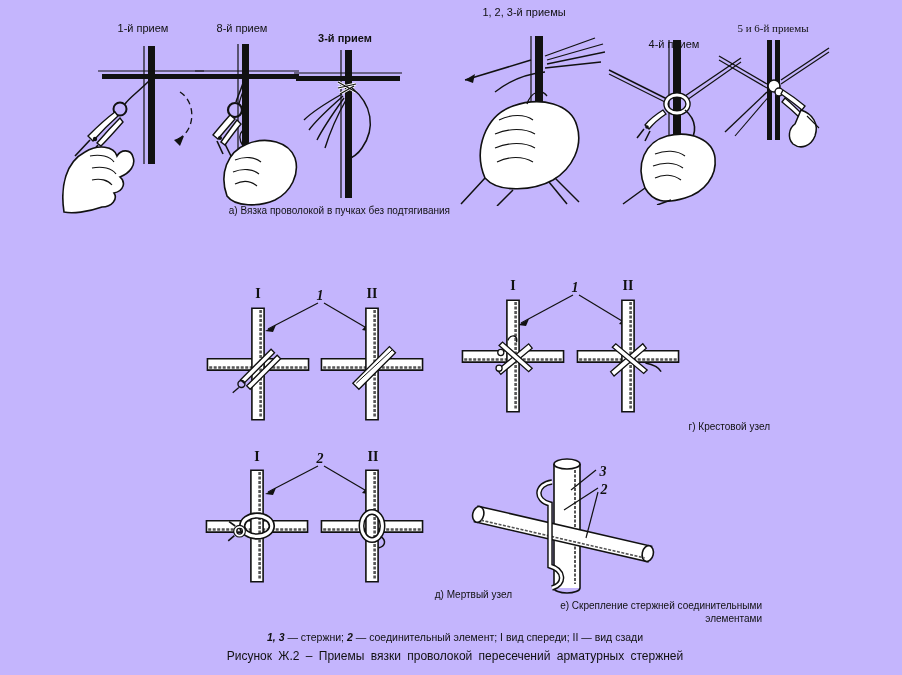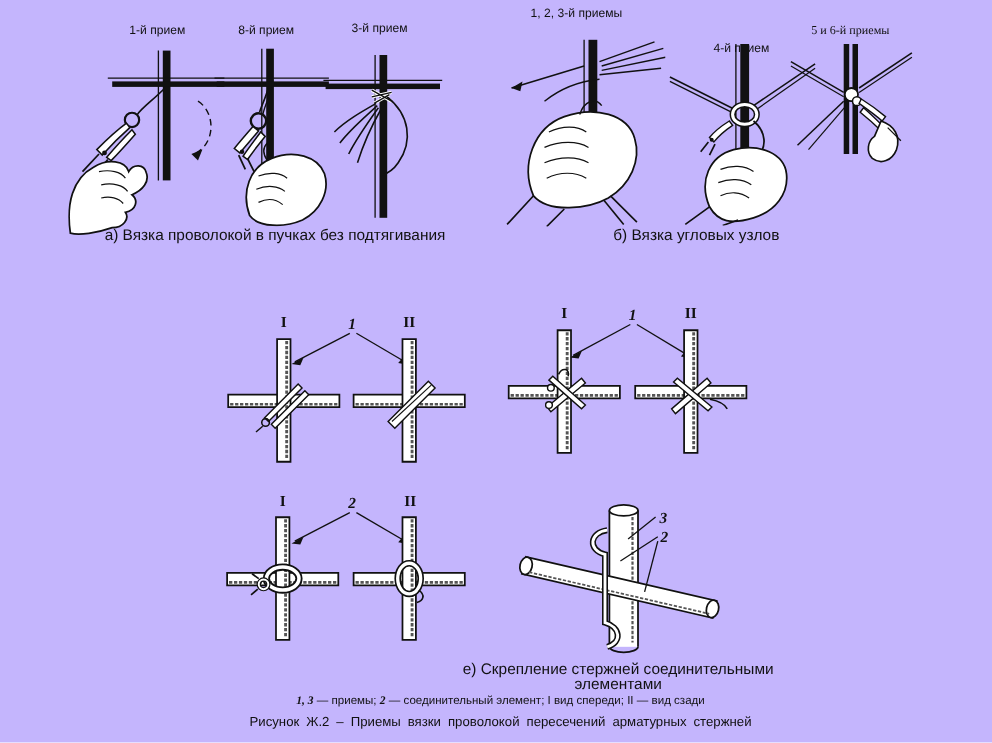--- a/index.html
+++ b/index.html
@@ -1,36 +1,36 @@
 <!DOCTYPE html>
 <html><head>
 <meta charset="utf-8">
 <style>
   html,body{margin:0;padding:0;background:#ffffff;}
   #page{position:relative;width:902px;height:675px;background:#c4b5fd;overflow:hidden;
         font-family:"Liberation Sans",sans-serif;color:#1a1a1a;}
   .abs{position:absolute;}
   .lbl{font-size:11px;text-align:center;white-space:nowrap;color:#111;}
-  .cap{font-size:14px;text-align:center;white-space:nowrap;color:#111;}
+  .cap{font-size:10px;text-align:right;white-space:nowrap;color:#111;}
   .roman{font-family:"Liberation Serif",serif;font-size:14px;font-weight:bold;text-align:center;color:#111;}
   .refnum{font-family:"Liberation Serif",serif;font-style:italic;font-size:14px;font-weight:bold;text-align:center;color:#111;}
   .footnote{font-size:10.5px;text-align:center;white-space:nowrap;color:#111;}
   .title{font-size:12px;text-align:center;white-space:nowrap;word-spacing:3px;color:#111;}
-  .it{font-family:Liberation Serif, serif;font-style:italic;font-weight:bold;}
+  .it{font-family:Liberation Sans, sans-serif;font-style:italic;font-weight:bold;}
   svg{display:block;}
   svg *{vector-effect:non-scaling-stroke;}
 </style>
 </head>
 <body>
 
 <div id="page">
 
   <div class="abs lbl" style="left:88px;top:22px;width:110px;">1-й прием</div>
   <div class="abs lbl" style="left:187px;top:22px;width:110px;">8-й прием</div>
-  <div class="abs lbl" style="left:290px;top:20px;width:110px;">3-й прием</div>
+  <div class="abs lbl" style="left:290px;top:32px;width:110px;font-weight:bold;">3-й прием</div>
   <div class="abs lbl" style="left:464px;top:6px;width:120px;">1, 2, 3-й приемы</div>
   <div class="abs lbl" style="left:619px;top:38px;width:110px;">4-й прием</div>
   <div class="abs lbl" style="left:708px;top:22px;width:130px;font-family:Liberation Serif, serif;">5 и 6-й приемы</div>
 
   <svg class="abs" style="left:62px;top:44px;" width="150" height="172" viewBox="0 0 150 172">
     <line x1="82" y1="2" x2="82" y2="120" stroke="#111" stroke-width="1.2"></line>
     <rect x="86" y="2" width="7" height="118" fill="#111"></rect>
     <line x1="36" y1="27" x2="142" y2="27" stroke="#111" stroke-width="1.2"></line>
     <rect x="40" y="30" width="102" height="5" fill="#111"></rect>
     <path d="M118,48 a22,26 0 0 1 -4,48" fill="none" stroke="#111" stroke-width="1.3" stroke-dasharray="6,4"></path>
@@ -136,21 +136,20 @@
     <line x1="52" y1="52" x2="10" y2="92" stroke="#111" stroke-width="1.4"></line>
     <line x1="56" y1="54" x2="20" y2="96" stroke="#111" stroke-width="1.1"></line>
     <circle cx="59" cy="46" r="6" fill="#fff" stroke="#111" stroke-width="1.6"></circle>
     <circle cx="64" cy="52" r="4" fill="#fff" stroke="#111" stroke-width="1.4"></circle>
     <path d="M68,50 C76,55 84,61 90,66 L87,70 C80,64 73,59 66,54 Z" fill="#fff" stroke="#111" stroke-width="1.3"></path>
     <path d="M70,58 C77,64 83,70 88,75 L85,78 C79,72 72,66 67,62 Z" fill="#fff" stroke="#111" stroke-width="1.3"></path>
     <path d="M86,70 C98,74 104,84 100,96 C96,106 86,110 78,104 C72,98 74,88 80,84 Z" fill="#fff" stroke="#111" stroke-width="1.5"></path>
     <line x1="92" y1="76" x2="104" y2="88" stroke="#111" stroke-width="1.1"></line>
   </svg>
 
-  <div class="abs cap" style="left:433px;top:205px;width:400px;">б) Вязка угловых узлов</div>
 
   <div class="abs roman" style="left:247px;top:286px;width:22px;">I</div>
   <div class="abs roman" style="left:359px;top:286px;width:26px;">II</div>
   <div class="abs refnum" style="left:310px;top:288px;width:20px;">1</div>
   <svg class="abs" style="left:240px;top:300px;" width="160" height="34" viewBox="0 0 160 34">
     <line x1="78" y1="3" x2="28" y2="29" stroke="#111" stroke-width="1.2"></line>
     <polygon points="25,31 36,25 33,32" fill="#111"></polygon>
     <line x1="84" y1="3" x2="130" y2="30" stroke="#111" stroke-width="1.2"></line>
     <polygon points="133,32 122,30 127,24" fill="#111"></polygon>
   </svg>
@@ -199,20 +198,21 @@
 
   <svg class="abs" style="left:573px;top:295px;" width="110" height="122" viewBox="0 0 120 140">
     <rect x="2" y="64" width="116" height="13" fill="#fff" stroke="#111" stroke-width="1.6"></rect>
     <line x1="4" y1="74" x2="116" y2="74" stroke="#555" stroke-width="2.4" stroke-dasharray="3,1.5"></line>
     <rect x="53" y="6" width="14" height="128" fill="#fff" stroke="#111" stroke-width="1.6"></rect>
     <line x1="63" y1="8" x2="63" y2="132" stroke="#555" stroke-width="2.6" stroke-dasharray="3,1.5"></line>
     <path d="M40,88 L77,56 L81,61 L44,93 Z" fill="#fff" stroke="#111" stroke-width="1.3"></path>
     <path d="M42,60 L46,56 L82,86 L78,90 Z" fill="#fff" stroke="#111" stroke-width="1.3"></path>
     <path d="M80,78 C90,80 96,84 98,88" fill="none" stroke="#111" stroke-width="1.4"></path>
   </svg>
+  <div class="abs cap" style="left:370px;top:421px;width:400px;">г) Крестовой узел</div>
 
   <div class="abs roman" style="left:246px;top:449px;width:22px;">I</div>
   <div class="abs roman" style="left:360px;top:449px;width:26px;">II</div>
   <div class="abs refnum" style="left:310px;top:451px;width:20px;">2</div>
   <svg class="abs" style="left:240px;top:463px;" width="160" height="34" viewBox="0 0 160 34">
     <line x1="78" y1="3" x2="28" y2="29" stroke="#111" stroke-width="1.2"></line>
     <polygon points="25,31 36,25 33,32" fill="#111"></polygon>
     <line x1="84" y1="3" x2="130" y2="30" stroke="#111" stroke-width="1.2"></line>
     <polygon points="133,32 122,30 127,24" fill="#111"></polygon>
   </svg>
@@ -232,20 +232,21 @@
 
   <svg class="abs" style="left:317px;top:465px;" width="110" height="122" viewBox="0 0 120 140">
     <rect x="2" y="64" width="116" height="13" fill="#fff" stroke="#111" stroke-width="1.6"></rect>
     <line x1="4" y1="74" x2="116" y2="74" stroke="#555" stroke-width="2.4" stroke-dasharray="3,1.5"></line>
     <rect x="53" y="6" width="14" height="128" fill="#fff" stroke="#111" stroke-width="1.6"></rect>
     <line x1="63" y1="8" x2="63" y2="132" stroke="#555" stroke-width="2.6" stroke-dasharray="3,1.5"></line>
     <ellipse cx="60" cy="70" rx="12" ry="16" fill="none" stroke="#111" stroke-width="6"></ellipse>
     <ellipse cx="60" cy="70" rx="12" ry="16" fill="none" stroke="#fff" stroke-width="3"></ellipse>
     <path d="M70,82 C77,87 75,93 68,95" fill="none" stroke="#111" stroke-width="1.5"></path>
   </svg>
+  <div class="abs cap" style="left:112px;top:589px;width:400px;">д) Мертвый узел</div>
 
   <div class="abs refnum" style="left:594px;top:464px;width:18px;">3</div>
   <div class="abs refnum" style="left:595px;top:482px;width:18px;">2</div>
   <svg class="abs" style="left:468px;top:448px;" width="190" height="150" viewBox="0 0 190 150">
     <rect x="86" y="16" width="26" height="124" fill="#fff"></rect>
     <line x1="86" y1="16" x2="86" y2="140" stroke="#111" stroke-width="1.6"></line>
     <line x1="112" y1="16" x2="112" y2="140" stroke="#111" stroke-width="1.6"></line>
     <ellipse cx="99" cy="16" rx="13" ry="5" fill="#fff" stroke="#111" stroke-width="1.6"></ellipse>
     <path d="M86,140 A13,5 0 0 0 112,140" fill="none" stroke="#111" stroke-width="1.6"></path>
     <line x1="107" y1="22" x2="107" y2="136" stroke="#555" stroke-width="2" stroke-dasharray="3,1.5"></line>
@@ -258,18 +259,18 @@
     <path d="M84,34 C68,36 66,52 82,56 L82,118 C96,122 98,136 84,140" fill="none" stroke="#111" stroke-width="5.5"></path>
     <path d="M84,34 C68,36 66,52 82,56 L82,118 C96,122 98,136 84,140" fill="none" stroke="#fff" stroke-width="2.6"></path>
     <line x1="128" y1="22" x2="103" y2="42" stroke="#111" stroke-width="1.2"></line>
     <line x1="130" y1="40" x2="96" y2="62" stroke="#111" stroke-width="1.2"></line>
     <line x1="130" y1="44" x2="118" y2="90" stroke="#111" stroke-width="1.2"></line>
   </svg>
   <div class="abs cap" style="left:362px;top:613px;width:400px;">элементами</div>
   <div class="abs cap" style="left:362px;top:600px;width:400px;">е) Скрепление стержней соединительными</div>
 
   <div class="abs footnote" style="left:5px;top:631px;width:900px;">
-    <span class="it">1, 3</span><span> — приемы; </span><span class="it">2</span><span> — соединительный элемент; I вид спереди; II — вид сзади</span>
+    <span class="it">1, 3</span><span> — стержни; </span><span class="it">2</span><span> — соединительный элемент; I вид спереди; II — вид сзади</span>
   </div>
 
   <div class="abs title" style="left:5px;top:649px;width:900px;">Рисунок Ж.2 – Приемы вязки проволокой пересечений арматурных стержней</div>
 
 </div>
 
 </body></html>

